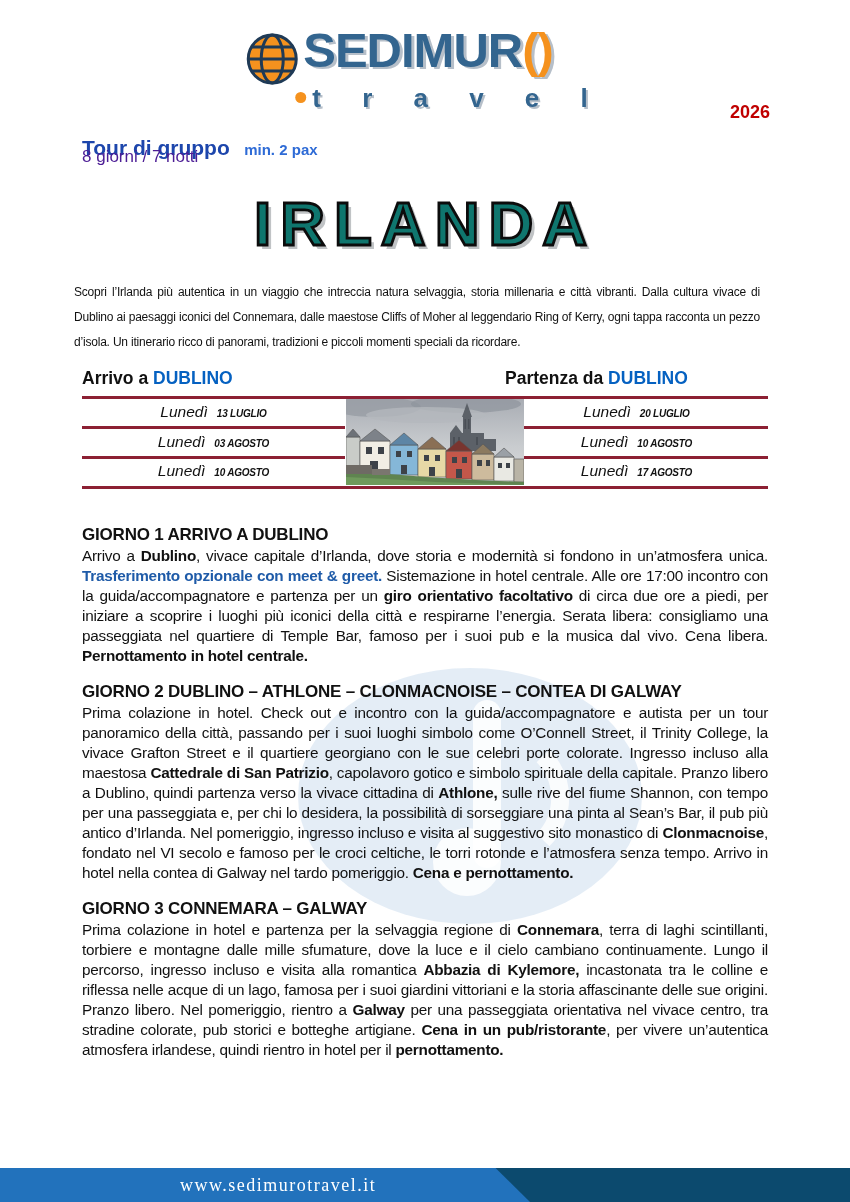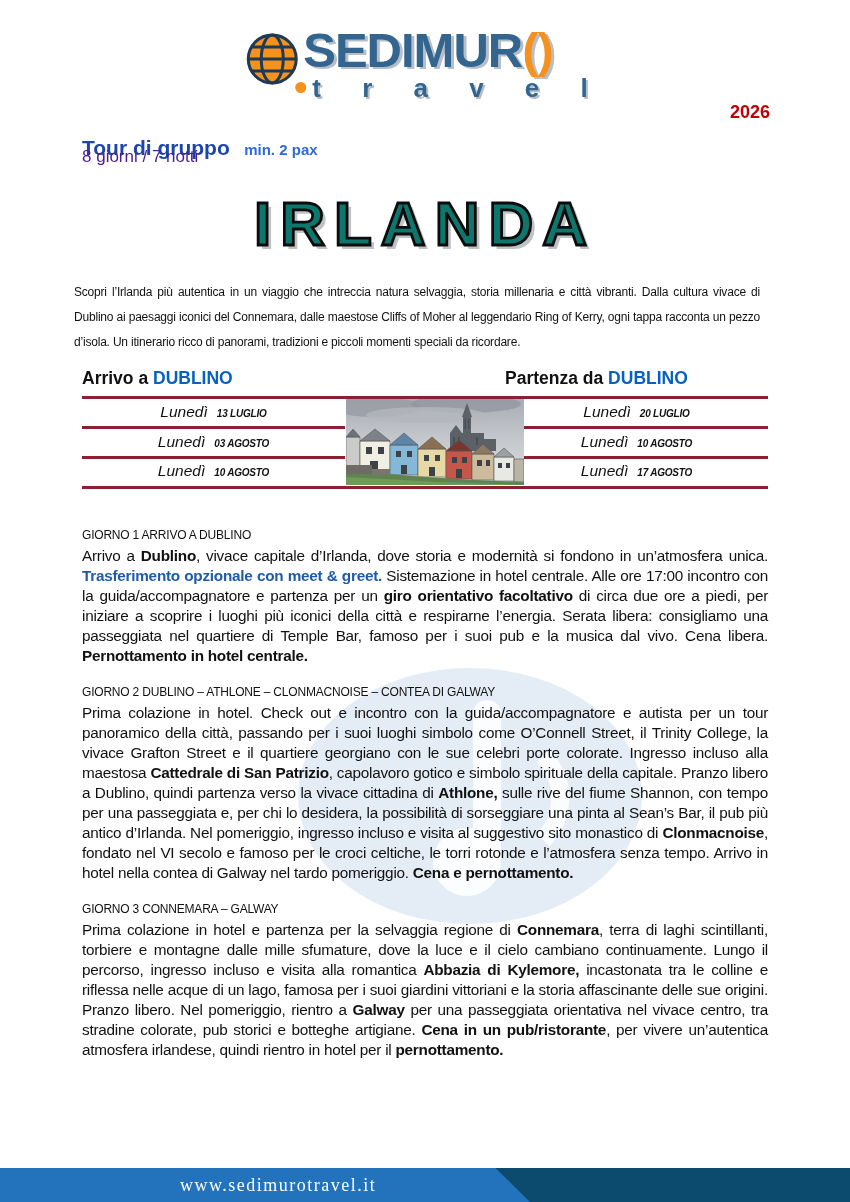--- a/index.html
+++ b/index.html
@@ -6,21 +6,21 @@
   .page{position:relative;width:850px;height:1202px;margin:0 auto;background:#ffffff;
         font-family:"Liberation Sans",sans-serif;color:#111;overflow:hidden;}
 
   
   .logo{position:absolute;top:26px;left:50%;transform:translateX(-50%);display:flex;align-items:flex-start;}
   .logo-globe{width:54px;height:54px;margin-top:6px;margin-right:4px;}
   .logo-text{display:flex;flex-direction:column;line-height:1;}
   .brand-line{font-size:49px;font-weight:bold;letter-spacing:-1px;color:#33658F;
               text-shadow:3px 2px 0 #b6bfc9;white-space:nowrap;}
   .brand-paren{color:#F5921E;}
-  .travel-line{display:flex;align-items:center;margin-top:0;}
+  .travel-line{display:flex;align-items:center;margin-top:10px;}
   .travel-dot{width:11px;height:11px;border-radius:50%;background:#F5921E;margin:0 6px 2px -8px;}
   .travel-word{font-size:26px;font-weight:bold;letter-spacing:17px;color:#33658F;
                text-shadow:2px 2px 0 #b6bfc9;white-space:nowrap;}
 
   .year{position:absolute;top:102px;right:80px;font-size:18px;font-weight:bold;color:#C00000;}
 
   .tour-line{position:absolute;top:136px;left:82px;white-space:nowrap;}
   .tour-type{font-size:21px;font-weight:bold;color:#1D46AC;}
   .tour-min{font-size:15px;font-weight:bold;color:#2E6BD6;margin-left:10px;}
   .duration{position:absolute;top:147px;left:82px;font-size:17px;color:#4c1d95;}
@@ -47,21 +47,21 @@
   .h-right{left:423px;width:263px;}
   .s-cell{position:absolute;width:263px;height:24px;text-align:center;white-space:nowrap;}
   .s-cell.right{left:423px;}
   .s-day{font-style:italic;font-size:15.5px;margin-right:9px;}
   .s-date{font-weight:bold;font-size:10px;letter-spacing:-0.2px;font-style:italic;}
   .sched-photo{position:absolute;left:264px;top:31px;width:178px;height:86px;overflow:hidden;}
 
   
   .days{position:absolute;top:524px;left:82px;width:686px;}
   .day{margin-bottom:15px;}
-  .day-heading{font-size:12px;font-weight:normal;letter-spacing:-0.2px;line-height:22px;}
+  .day-heading{font-size:17px;font-weight:bold;letter-spacing:-0.2px;line-height:22px;}
   .day-body{font-size:15.3px;line-height:20px;text-align:justify;letter-spacing:-0.25px;}
   .day-body .b{font-weight:bold;}
   .day-body .c-blue{color:#1F5BA8;}
 
   
   .watermark{position:absolute;left:295px;top:666px;width:350px;height:260px;z-index:0;pointer-events:none;}
   .content-layer{position:relative;z-index:1;}
 
   
   .footer{position:absolute;left:0;bottom:0;width:850px;height:34px;background:#0c4a6e;}

